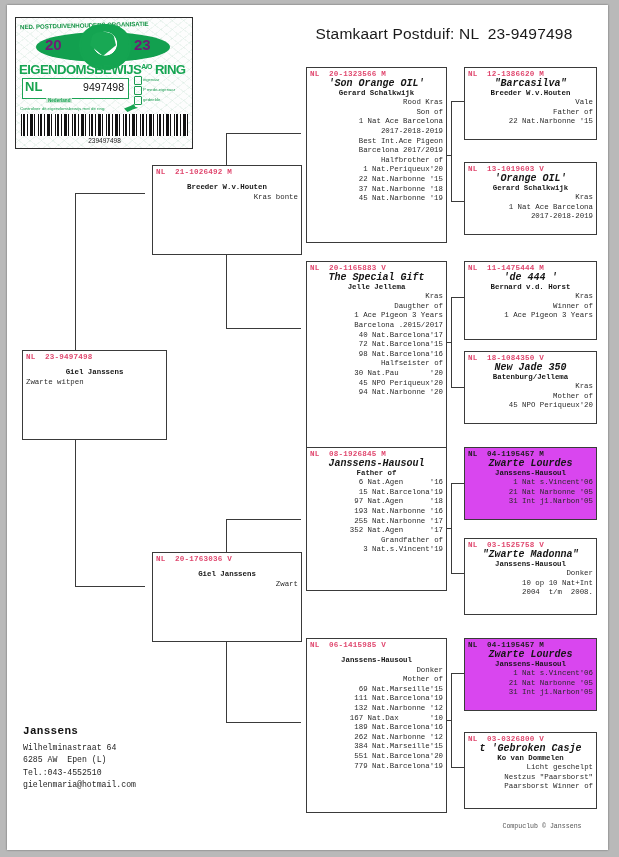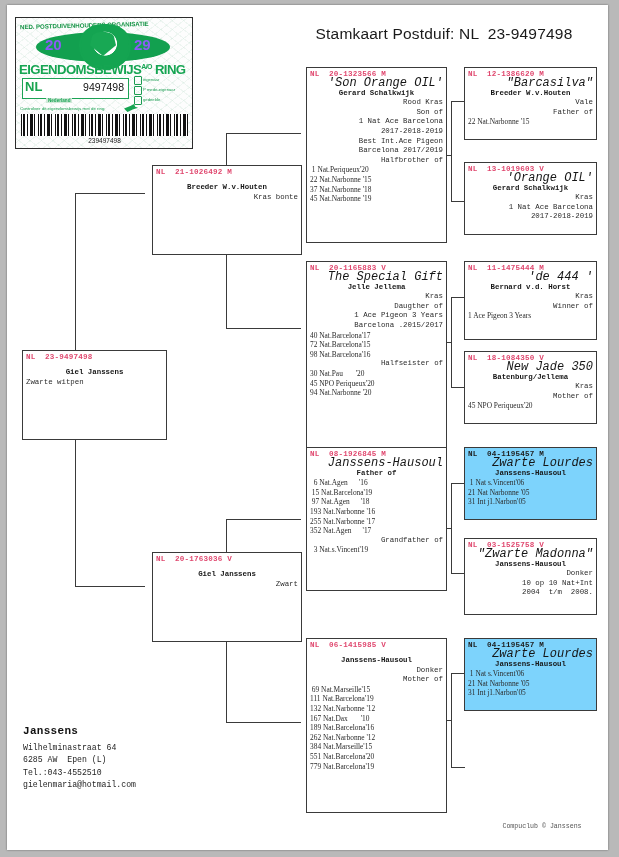--- a/index.html
+++ b/index.html
@@ -37,21 +37,21 @@
     font-family:"Liberation Sans",sans-serif;font-weight:bold;
     font-size:6.2px;color:#1a9649;letter-spacing:-.1px;white-space:nowrap;
     transform:rotate(-1.5deg);
   }
   .stamp .oval{
     position:absolute;left:20px;top:14px;width:134px;height:30px;
     background:#12a04f;border-radius:50%/50%;
   }
   .stamp .y1,.stamp .y2{
     position:absolute;top:18px;font-family:"Liberation Sans",sans-serif;
-    font-weight:bold;font-size:15px;color:#8b5cf6;
+    font-weight:bold;font-size:15px;color:#701a75;
   }
   .stamp .y1{left:29px;}
   .stamp .y2{left:118px;}
   .stamp .crest{
     position:absolute;left:63px;top:6px;width:48px;height:42px;
     border-radius:45% 45% 50% 50%;
     background:radial-gradient(circle at 50% 42%,#ffffff 0 34%,#14a451 36% 100%);
     border:2px solid #14a451;
   }
   .stamp .crestinner{
@@ -108,46 +108,45 @@
   }
   .stamp .bcnum{
     position:absolute;left:5px;top:119px;width:167px;text-align:center;
     font-family:"Liberation Sans",sans-serif;font-size:6.5px;color:#161616;
   }
   
   .box{
     position:absolute;border:1px solid #3a3a3a;background:#fff;
     box-sizing:border-box;overflow:hidden;
   }
-  .box.pink{background:#7dd3fc;}
+  .box.pink{background:#d946ef;}
   .box .ring{
     font-size:7.6px;color:#e0486f;font-weight:bold;white-space:pre;
     letter-spacing:.2px;margin:2px 0 0 3px;
   }
   .box.pink .ring{color:#1d1d1d;}
   .box .body{padding:1px 3px 0 3px;}
   .box .nm{
-    text-align:right;font-size:12px;font-weight:normal;font-style:italic;
+    text-align:center;font-size:10px;font-weight:bold;font-style:italic;
     color:#161616;line-height:9.6px;white-space:pre;
   }
   .box .brd{
     text-align:center;font-size:7.4px;font-weight:bold;color:#161616;
     line-height:9.6px;white-space:pre;
   }
   .box .ctr{
     text-align:right;font-size:7.4px;color:#2a2a2a;line-height:9.6px;white-space:pre;
   }
   .box .ctrb{
     text-align:center;font-size:7.4px;color:#1d1d1d;font-weight:bold;
     line-height:9.6px;white-space:pre;
   }
   .box .res{
     font-size:7.4px;color:#2a2a2a;line-height:9.6px;white-space:pre;
-    text-align:left;
-    font-family:Liberation Serif, serif;
+    text-align:right;
   }
   .box .sp{height:6px;}
   
   .ln{position:absolute;background:#3a3a3a;}
   .lnv{width:1px;}
   .lnh{height:1px;}
   
   .owner-blk{position:absolute;left:16px;top:720px;width:230px;}
   .owner-blk .nmm{
     font-size:11px;font-weight:bold;color:#111;margin-bottom:5px;
@@ -164,21 +163,21 @@
 
 <div id="sheet">
 
   <div class="stamp">
     <div class="noise"></div>
     <div class="hdr">NED. POSTDUIVENHOUDERS ORGANISATIE</div>
     <div class="oval"></div>
     <div class="crest"></div>
     <div class="crestinner"></div>
     <div class="y1">20</div>
-    <div class="y2">29</div>
+    <div class="y2">23</div>
     <div class="owner"><span>EIGENDOMSBEWIJS</span><sup>A/O</sup><span> RING</span></div>
     <div class="nlbox"></div>
     <div class="nl">NL</div>
     <div class="ringnum">9497498</div>
     <div class="sub1">Nederland</div>
     <div class="sub2">Controleer dit eigendomsbewijs met de ring</div>
     <div class="legend">
       <div>eigenaar</div>
       <div>P mede-eigenaar</div>
       <div>gedeelde</div>
@@ -393,20 +392,30 @@
     <div class="ring">NL  04-1195457 M</div>
     <div class="body">
       <div class="nm">Zwarte Lourdes</div>
       <div class="brd">Janssens-Hausoul</div>
       <div class="res"> 1 Nat s.Vincent'06</div>
       <div class="res">21 Nat Narbonne '05</div>
       <div class="res">31 Int j1.Narbon'05</div>
     </div>
   </div>
 
+  <div class="box" style="left:457px;top:727px;width:133px;height:77px;">
+    <div class="ring">NL  03-0326800 V</div>
+    <div class="body">
+      <div class="nm">t 'Gebroken Casje</div>
+      <div class="brd">Ko van Dommelen</div>
+      <div class="ctr">Licht geschelpt</div>
+      <div class="ctr">Nestzus "Paarsborst"</div>
+      <div class="ctr">Paarsborst Winner of</div>
+    </div>
+  </div>
 
   <div class="owner-blk">
     <div class="nmm">Janssens</div>
     <div class="l">Wilhelminastraat 64</div>
     <div class="l">6285 AW  Epen (L)</div>
     <div class="l">Tel.:043-4552510</div>
     <div class="l">gielenmaria@hotmail.com</div>
   </div>
 
   <div class="credit">Compuclub © Janssens</div>

